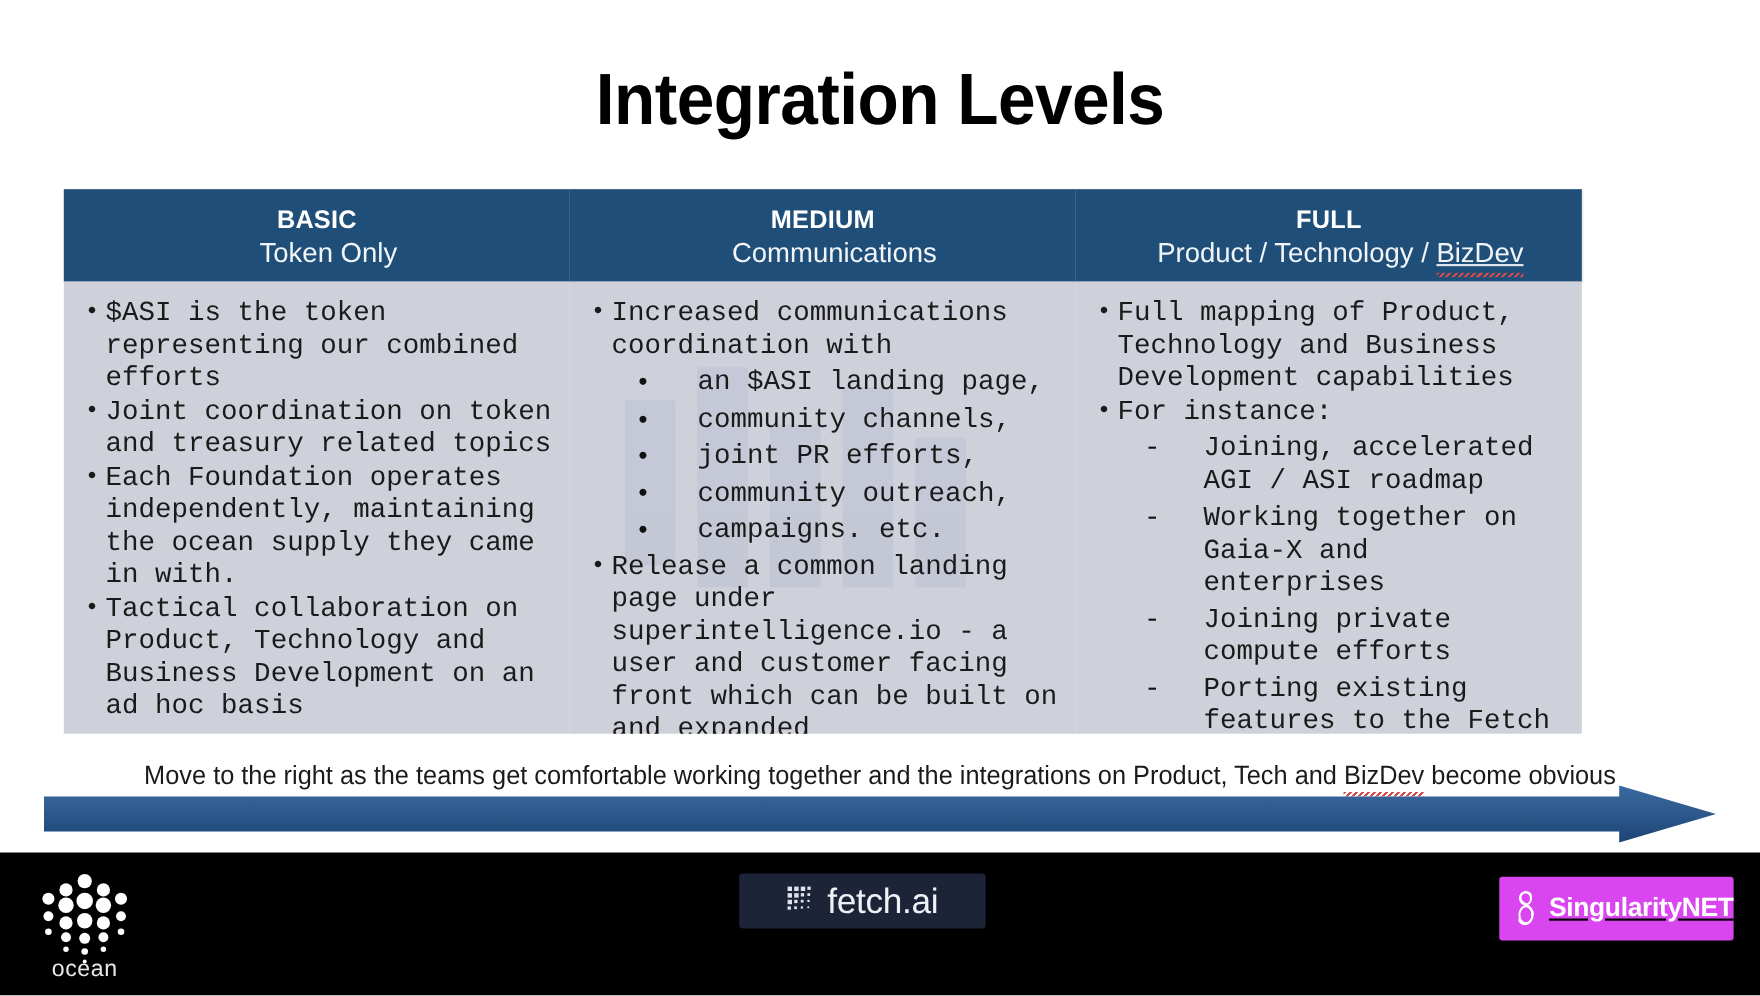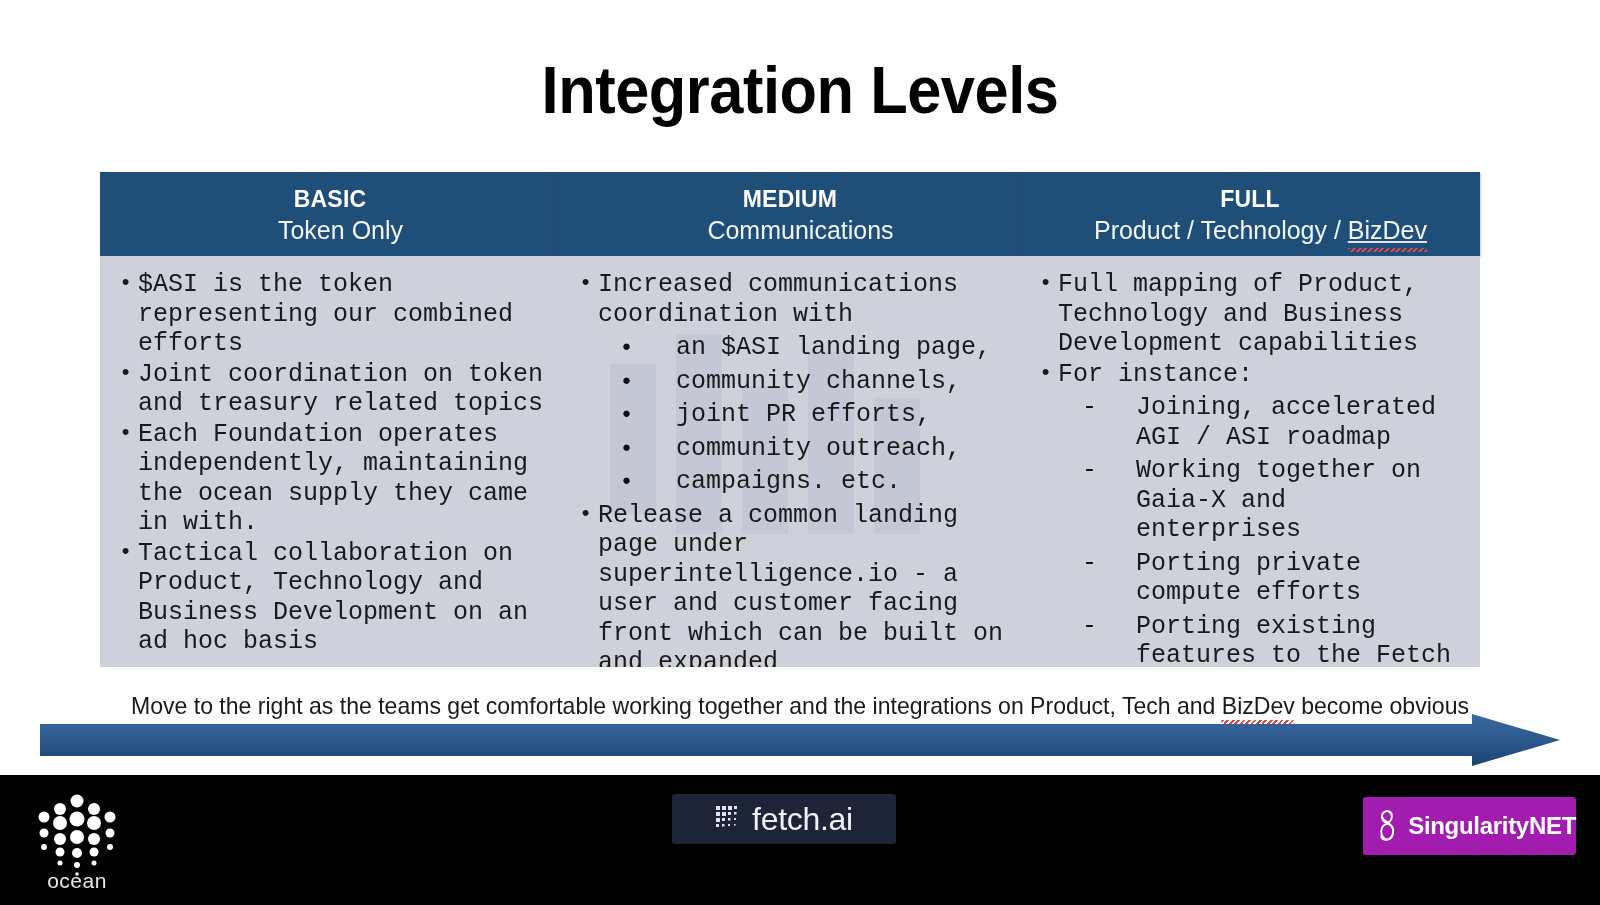--- a/index.html
+++ b/index.html
@@ -28,26 +28,26 @@
     font-size: 66px;
     line-height: 76px;
     letter-spacing: -0.5px;
     color: #000000;
     transform: scaleX(0.93);
   }
 
   
   .columns {
     position: absolute;
-    left: 48px;
+    left: 32px;
     top: 172px;
     width: 1432px;
     height: 495px;
     display: flex;
-    justify-content: flex-end;
+    justify-content: center;
   }
   .column {
     width: 460px;
     display: flex;
     flex-direction: column;
   }
   .col-header {
     background: #1F4E79;
     color: #ffffff;
     height: 84px;
@@ -243,27 +243,28 @@
     font-size: 32px;
     font-weight: 300;
     letter-spacing: -0.3px;
   }
   .snet-panel {
     position: absolute;
     left: 1363px;
     top: 22px;
     width: 213px;
     height: 58px;
-    background: #a21caf;
+    background: #d946ef;
     border-radius: 3px;
     display: flex;
     align-items: center;
     gap: 10px;
     padding-left: 14px;
     box-sizing: border-box;
+    text-decoration: underline;
   }
   .snet-word {
     color: #ffffff;
     font-size: 24px;
     font-weight: bold;
     letter-spacing: -0.3px;
   }
 </style>
 </head>
 <body>
@@ -351,21 +352,21 @@
         <li>
           <span>For instance:</span>
           <ul class="sub dash">
             <li>
               <span>Joining, accelerated AGI / ASI roadmap</span>
             </li>
             <li>
               <span>Working together on Gaia-X and enterprises</span>
             </li>
             <li>
-              <span>Porting private compute efforts</span>
+              <span>Joining private compute efforts</span>
             </li>
             <li>
               <span>Porting existing features to the Fetch L1 network</span>
             </li>
             <li class="empty">
               <span></span>
             </li>
           </ul>
         </li>
       </ul>

